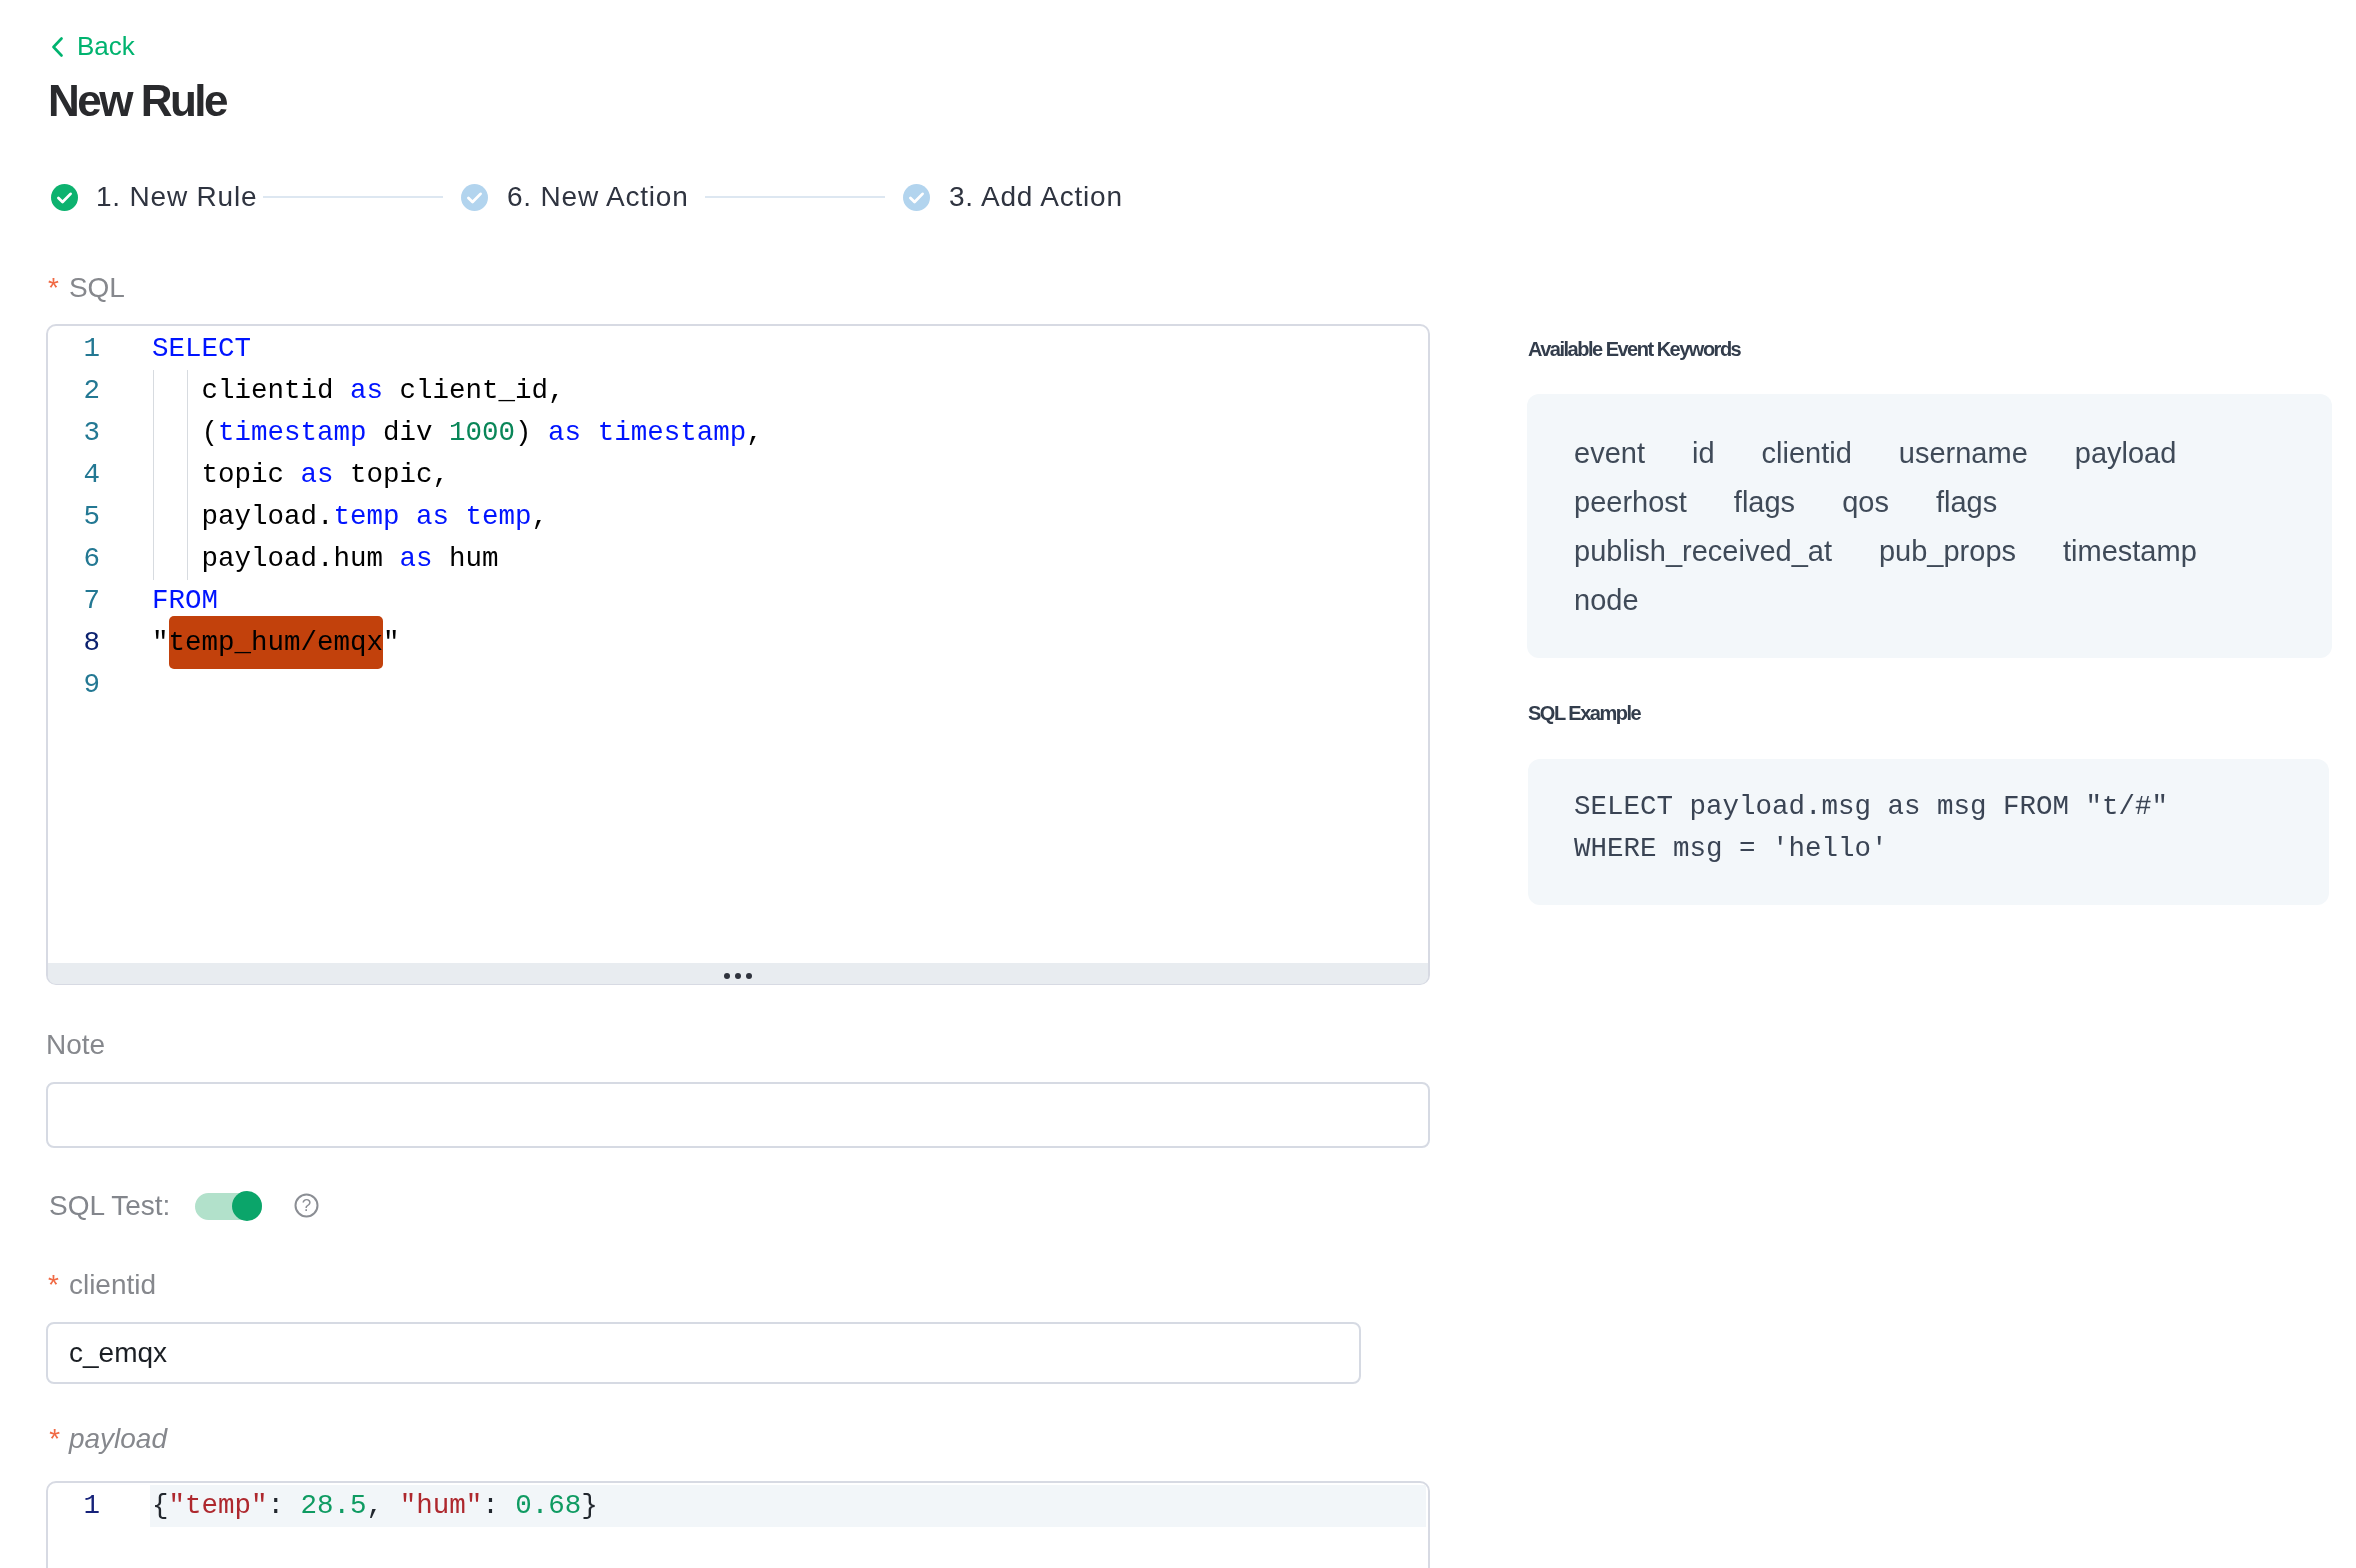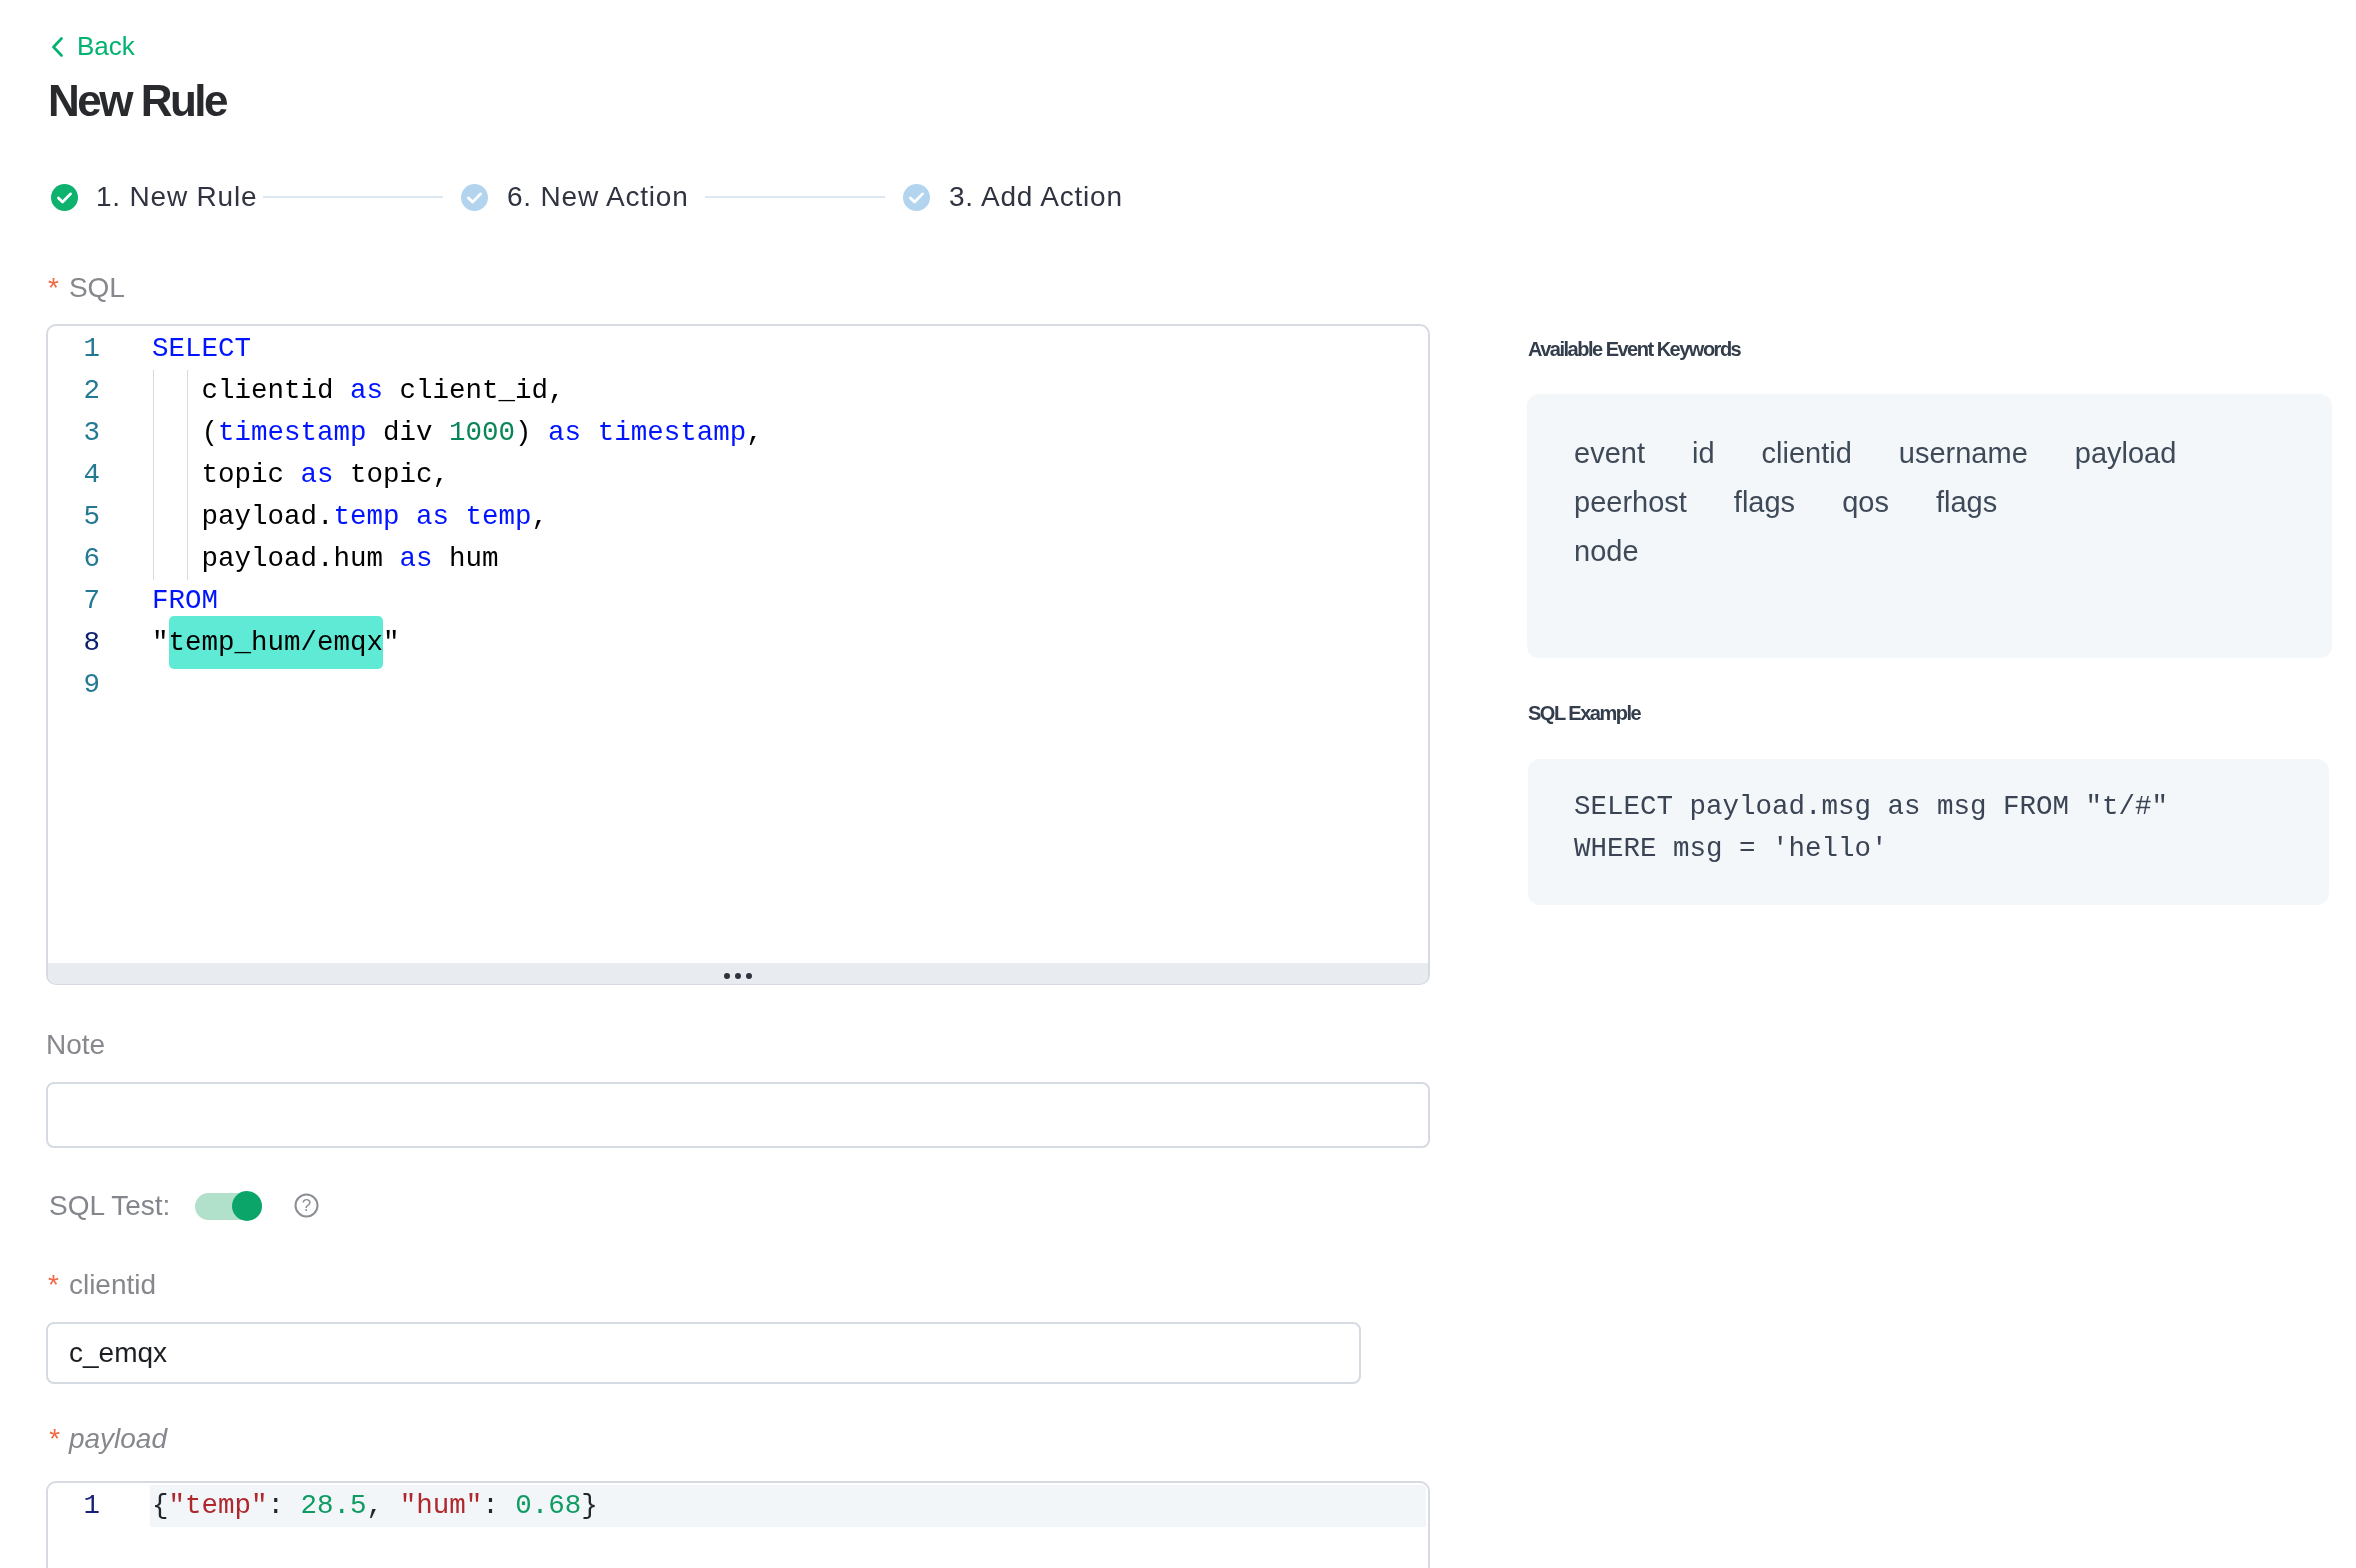--- a/index.html
+++ b/index.html
@@ -24,21 +24,21 @@
   .lab .req { color:#f06a45; margin-right:10px; }
   .graylab { font-size:28px; color:#83868c; line-height:30px; }
 
   
   .edbox { border:2px solid #d7dae3; border-radius:10px; background:#fff; }
   .gut { font-family:"Liberation Mono", monospace; font-size:27.5px; line-height:42px; color:#237893; text-align:right; white-space:pre; }
   .code { font-family:"Liberation Mono", monospace; font-size:27.5px; line-height:42px; color:#000; white-space:pre; }
   .kw { color:#0014ff; }
   .kw2 { color:#0014ff; }
   .num { color:#098658; }
-  .hl { background:#5eead4; padding:11px 0; border-radius:5px; }
+  .hl { background:#c2410c; padding:11px 0; border-radius:5px; }
   .strip { background:#e8ecf0; border-radius:0 0 8px 8px; }
   .dots { display:flex; gap:5px; justify-content:center; align-items:center; height:100%; padding-top:4px; }
   .dots i { width:6px; height:6px; border-radius:50%; background:#2f333d; display:block; }
 
   
   .h2 { font-size:20px; font-weight:700; color:#333d4c; line-height:32px; letter-spacing:-1.5px; }
   .softbox { background:#f3f7fa; border-radius:12px; }
   .kwitem { display:inline-block; margin-right:47px; }
   .kwrows { font-size:29px; color:#3f4a58; line-height:49px; }
 
@@ -113,20 +113,21 @@
       <i></i>
       <i></i>
     </div>
 </div>
 
 <div class="abs h2" style="left:1528px; top:333px;">Available Event Keywords</div>
 <div class="abs softbox" style="left:1527px; top:394px; width:805px; height:264px;"></div>
 <div class="abs kwrows" style="left:1574px; top:429px; width:760px;">
   <div><span class="kwitem">event</span><span class="kwitem">id</span><span class="kwitem">clientid</span><span class="kwitem">username</span><span class="kwitem">payload</span></div>
   <div><span class="kwitem">peerhost</span><span class="kwitem">flags</span><span class="kwitem">qos</span><span class="kwitem">flags</span></div>
+  <div><span class="kwitem">publish_received_at</span><span class="kwitem">pub_props</span><span class="kwitem">timestamp</span></div>
   <div><span class="kwitem">node</span></div>
 </div>
 
 <div class="abs h2" style="left:1528px; top:697px;">SQL Example</div>
 <div class="abs softbox" style="left:1528px; top:759px; width:801px; height:146px;"></div>
 <div class="abs mono" style="left:1574px; top:786px; font-size:27.5px; line-height:42px; color:#3a4454; white-space:pre;">SELECT payload.msg as msg FROM "t/#"
 WHERE msg = 'hello'</div>
 
 <div class="abs lab" style="left:46px; top:1030px;">Note</div>
 <div class="abs input" style="left:46px; top:1082px; width:1384px; height:66px;"></div>

